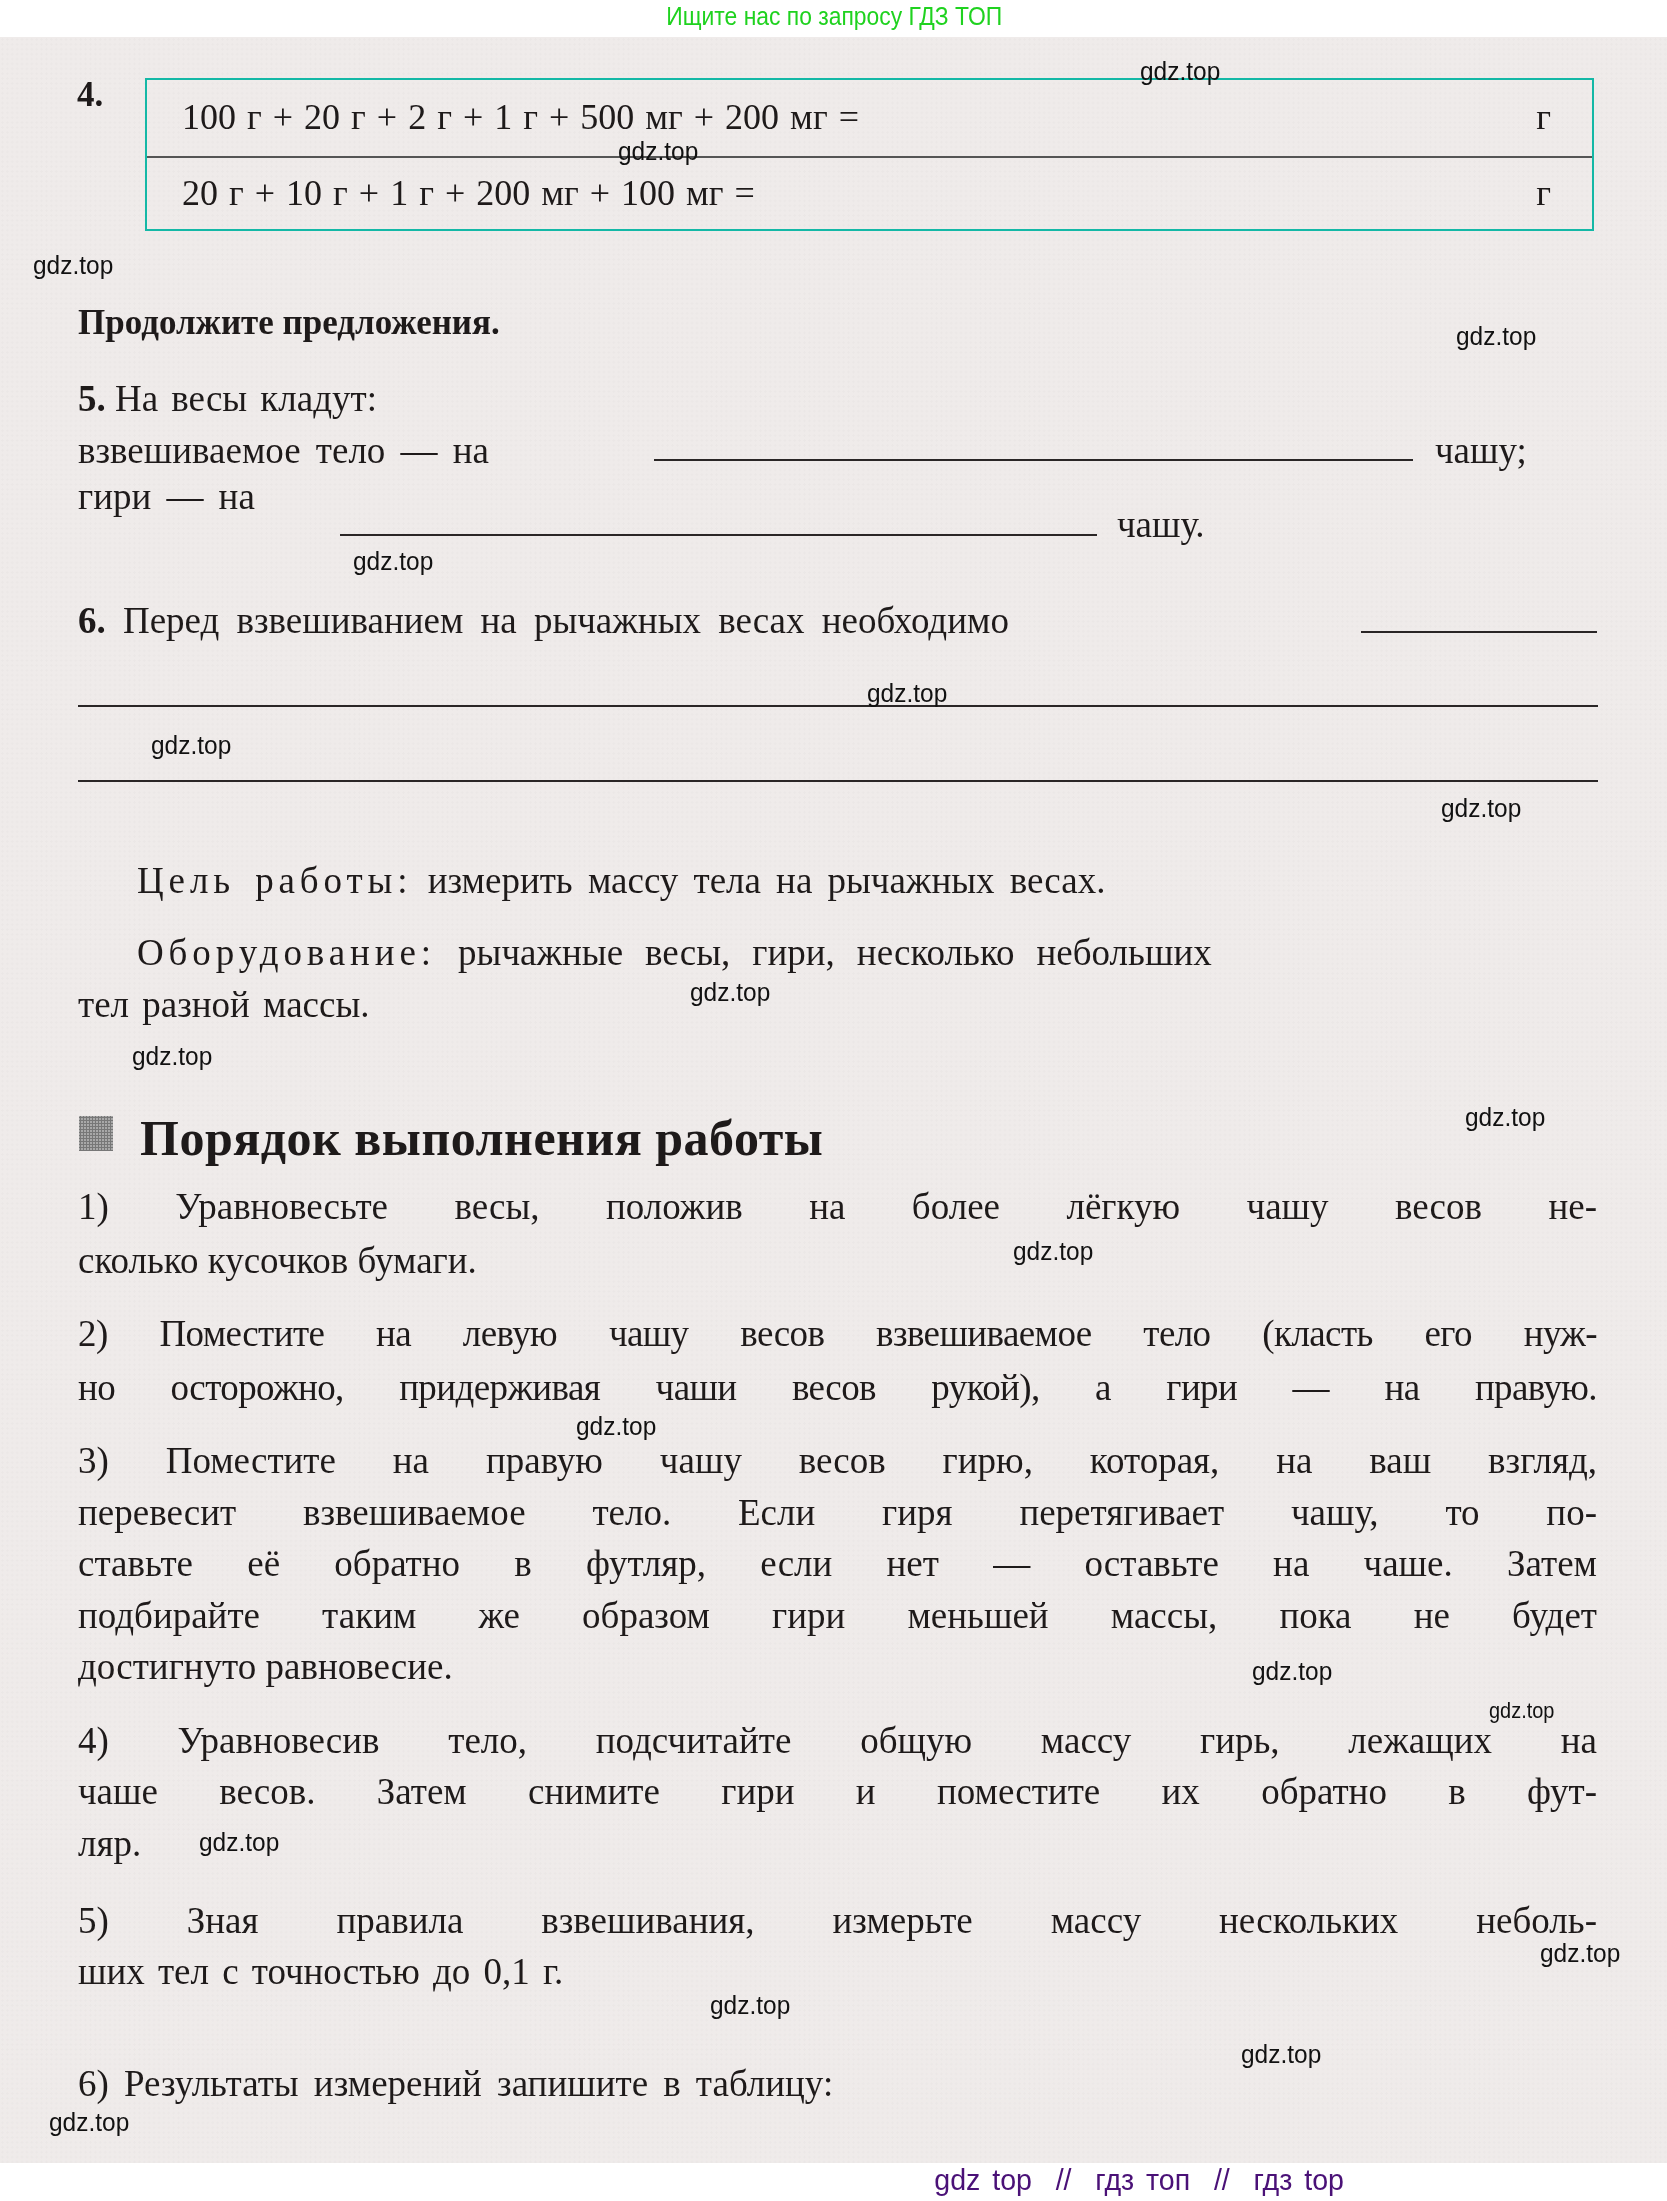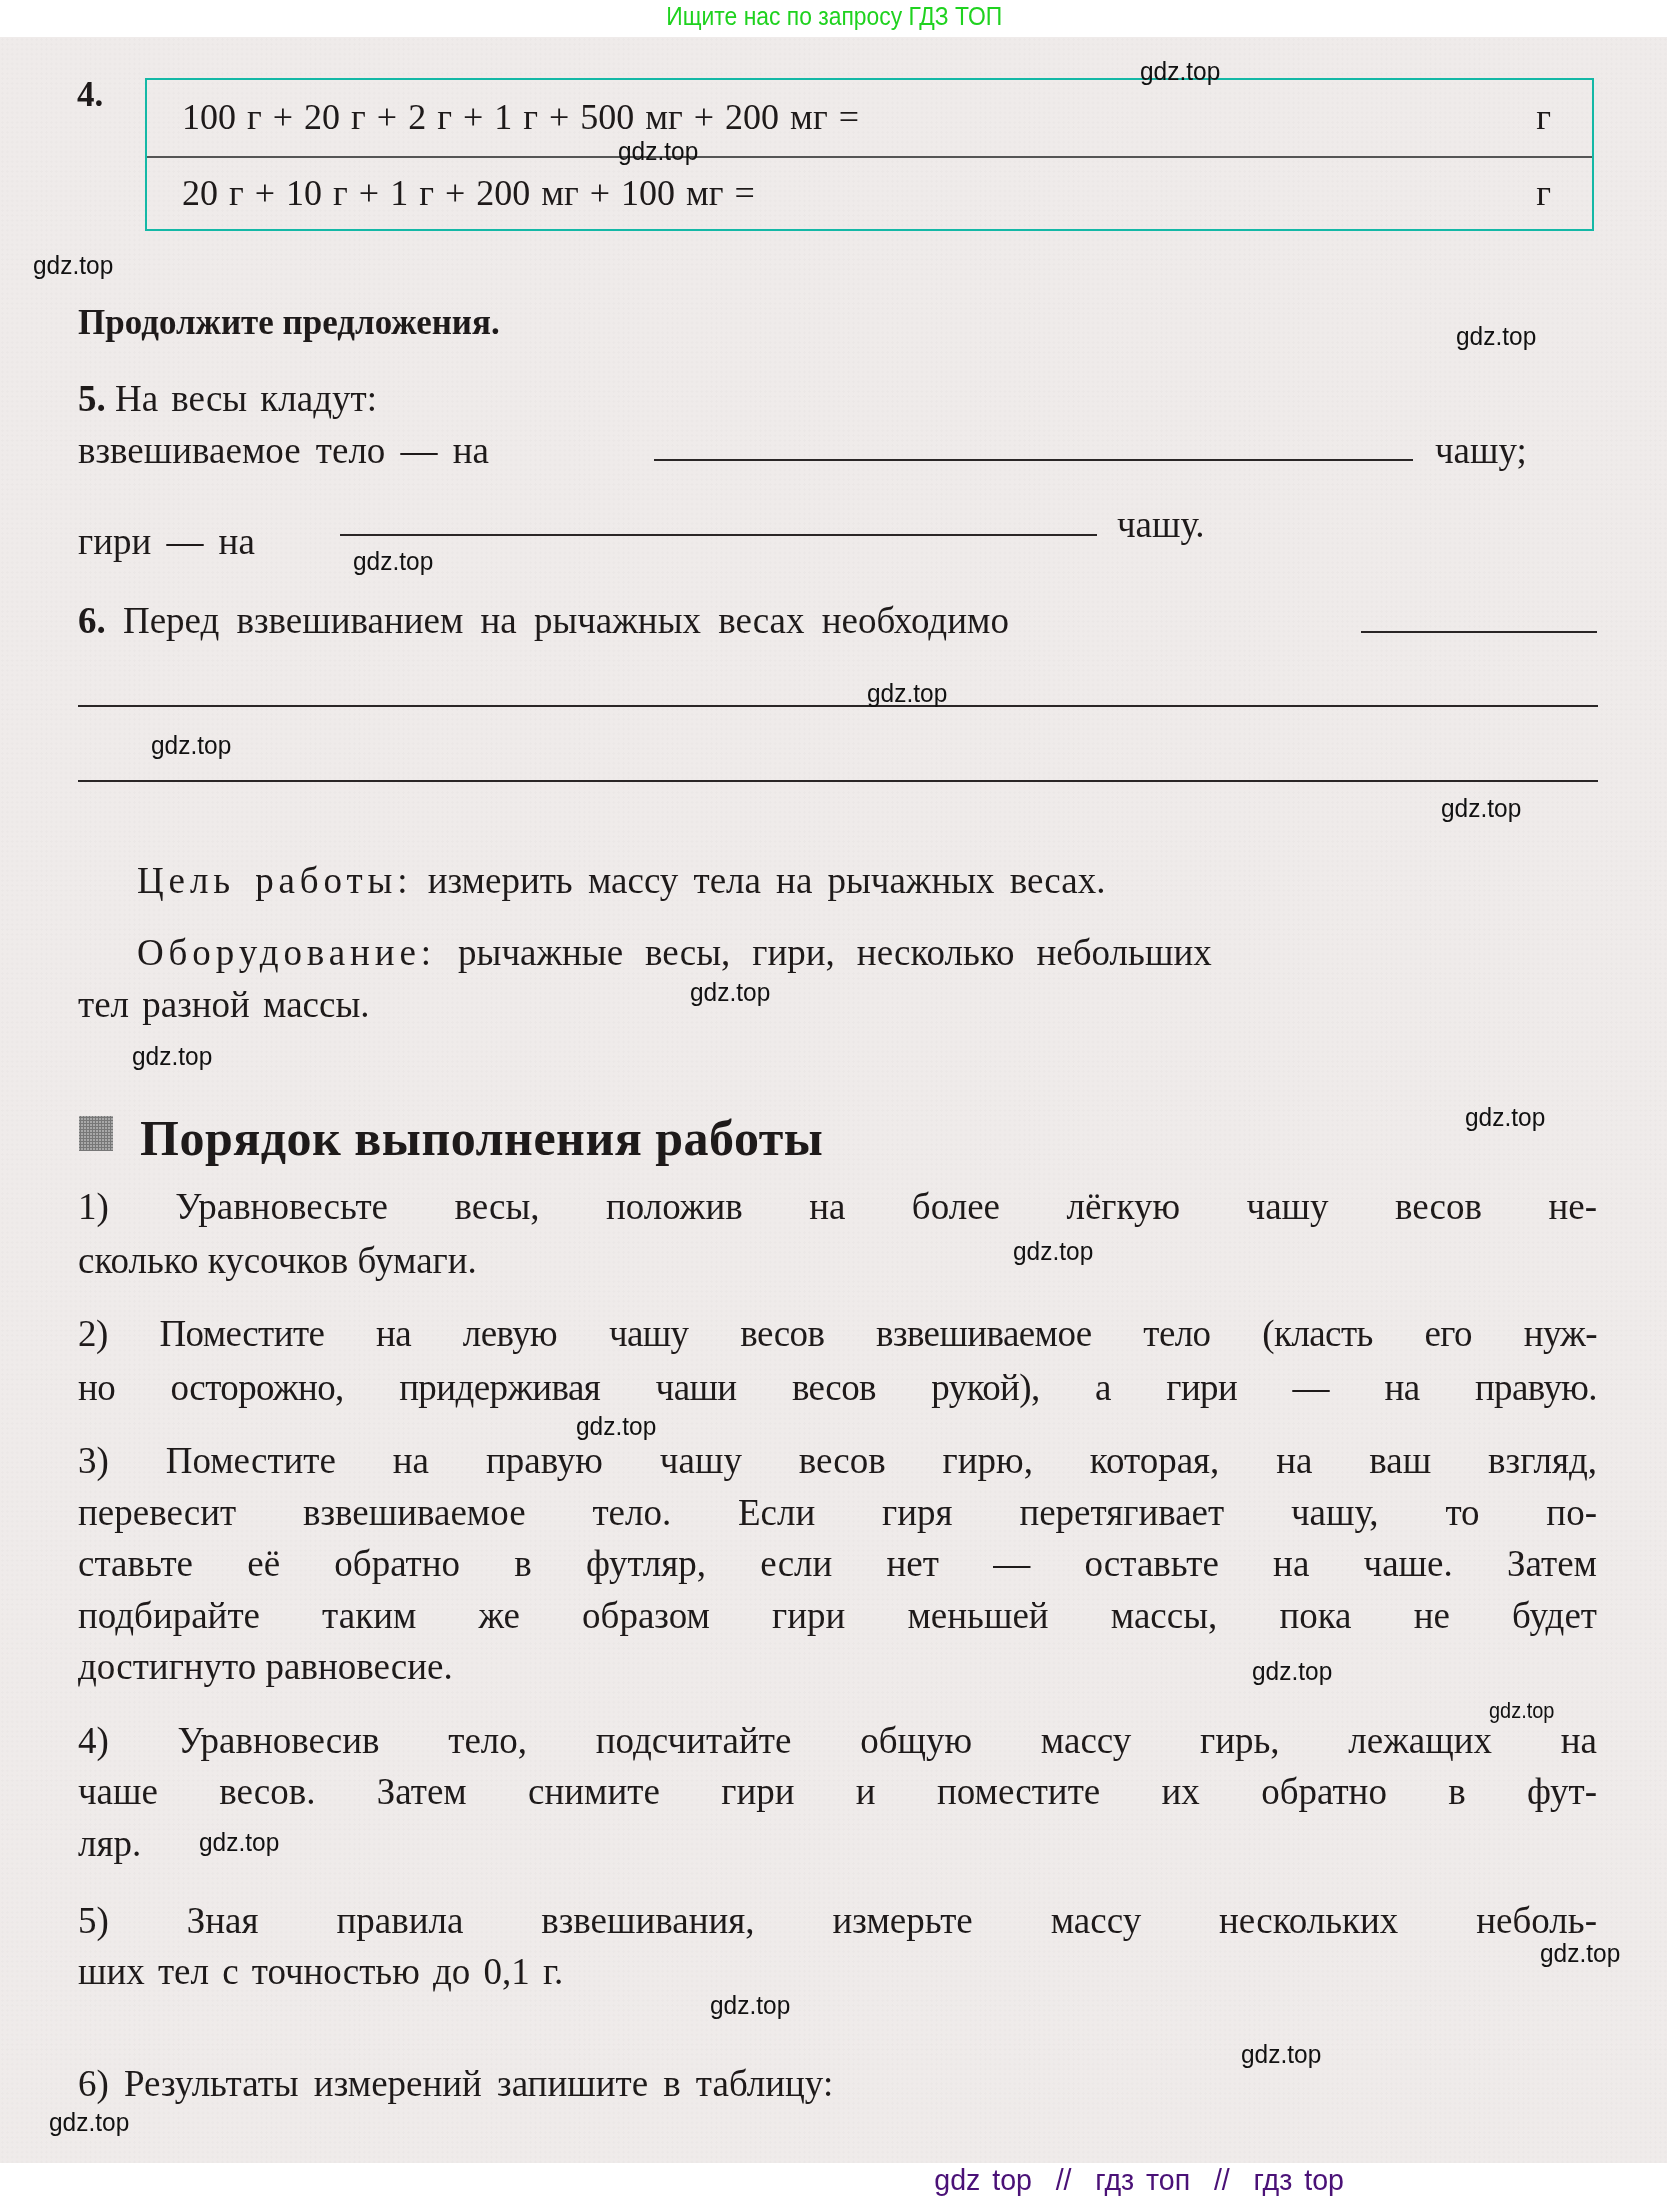--- a/index.html
+++ b/index.html
@@ -89,21 +89,21 @@
 
 <div class="abs t b" style="left:78px; top:301px; font-size:35px;">Продолжите предложения.</div>
 
 <div class="abs t" style="left:78px; top:377px;">
   <span class="b">5.</span>
   <span style="word-spacing:3.9px;">На весы кладут:</span>
 </div>
 <div class="abs t" style="left:78px; top:429px; word-spacing:5.9px;">взвешиваемое тело — на</div>
 <div class="blank" style="left:654px; top:459px; width:759px;"></div>
 <div class="abs t" style="left:1435px; top:429px;">чашу;</div>
-<div class="abs t" style="left:78px; top:520px; word-spacing:5.9px;">гири — на</div>
+<div class="abs t" style="left:78px; top:475px; word-spacing:5.9px;">гири — на</div>
 <div class="blank" style="left:340px; top:534px; width:757px;"></div>
 <div class="abs t" style="left:1117px; top:503px;">чашу.</div>
 
 <div class="abs t" style="left:78px; top:599px; word-spacing:7.9px;">
   <span class="b">6.</span>
   <span>Перед взвешиванием на рычажных весах необходимо</span>
 </div>
 <div class="blank" style="left:1361px; top:631px; width:236px;"></div>
 <div class="blank" style="left:78px; top:705px; width:1520px;"></div>
 <div class="blank" style="left:78px; top:780px; width:1520px;"></div>

